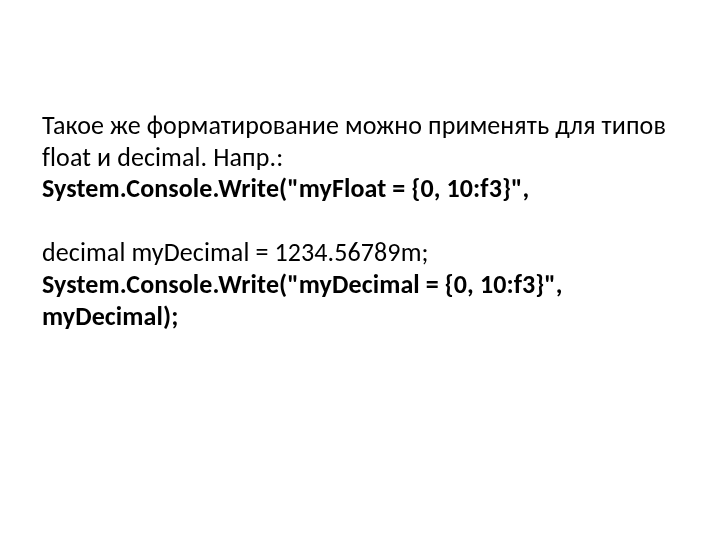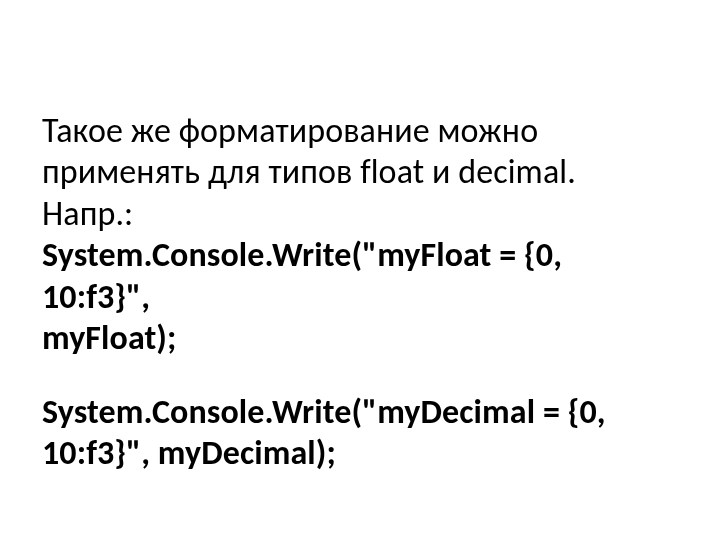--- a/index.html
+++ b/index.html
@@ -11,31 +11,31 @@
     font-family: Calibri, "Segoe UI", Arial, sans-serif;
     color: #000000;
   }
   .slide {
     box-sizing: border-box;
     width: 720px;
     height: 540px;
     padding: 110px 48px 0 42px;
   }
   .line {
-    font-size: 34px;
+    font-size: 26px;
     line-height: 1.22;
     letter-spacing: 0.1px;
   }
   .bold { font-weight: 700; }
   .gap {
     height: 32px;
   }
 </style>
 </head>
 <body>
 
 <div class="slide">
   <div class="line">Такое же форматирование можно применять для типов float и decimal. Напр.:</div>
   <div class="line bold">System.Console.Write("myFloat =   {0, 10:f3}",</div>
-  <div class="line bold">myFloat);</div>
   <div class="gap"></div>
+  <div class="line">decimal myDecimal = 1234.56789m;</div>
   <div class="line bold">System.Console.Write("myDecimal = {0, 10:f3}", myDecimal);</div>
 </div>
 
 </body></html>

